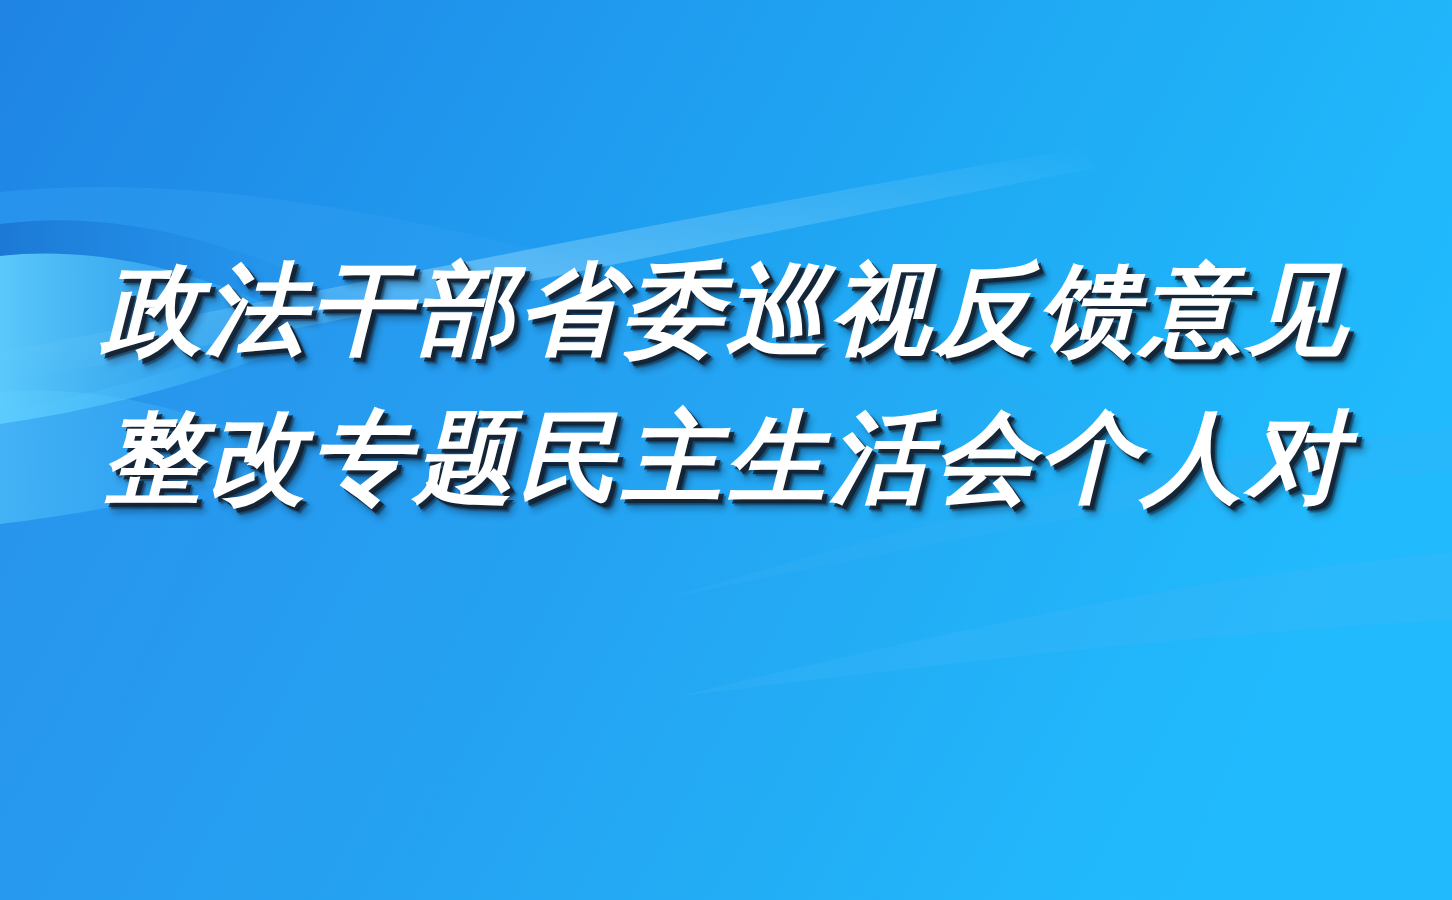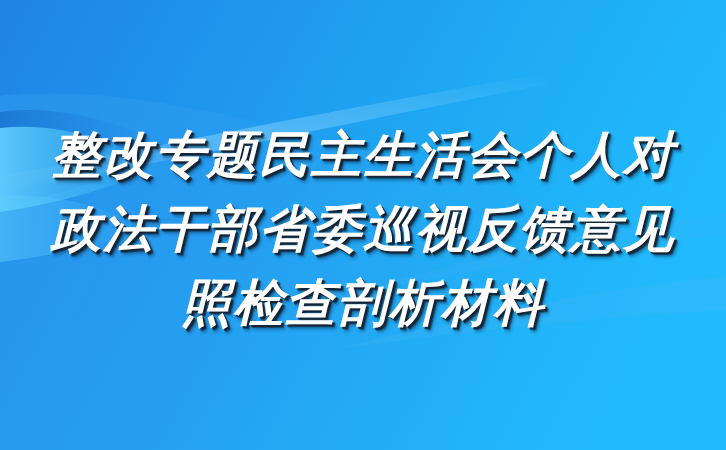--- a/index.html
+++ b/index.html
@@ -103,18 +103,17 @@
     <path d="M0,196 C48,192 96,204 150,228 C100,246 50,256 0,262 Z" fill="url(#glight)" opacity="0.55"></path>
 
     <path d="M0,176 C140,150 320,112 540,74 L548,84 C330,126 152,166 6,190 Z" fill="url(#gstreak)" opacity="0.55"></path>
 
     <path d="M726,276 C600,288 470,316 340,348 C440,336 580,318 726,310 Z" fill="#3fb6f8" opacity="0.30"></path>
 
     <path d="M726,214 C600,226 470,258 330,300 C460,272 600,244 726,236 Z" fill="#3fb2f7" opacity="0.22"></path>
   </svg>
 
   <div class="title-block">
+    <span class="title-line l1">政法干部省委巡视反馈意见</span>
     <span class="title-line l2">整改专题民主生活会个人对</span>
-    <span class="title-line l1">政法干部省委巡视反馈意见</span>
-    <span class="title-line l3">照检查剖析材料</span>
   </div>
 
 </div>
 
 </body></html>

